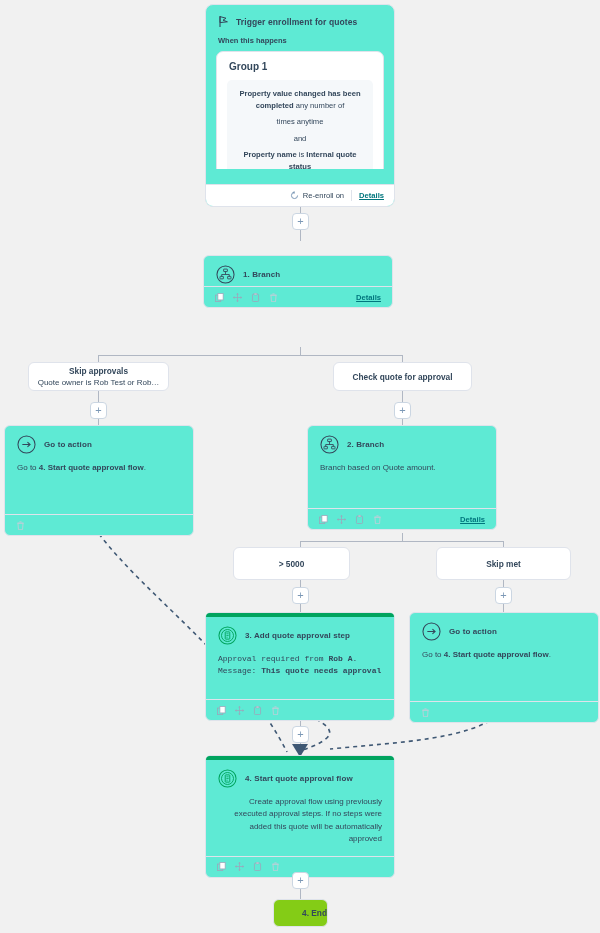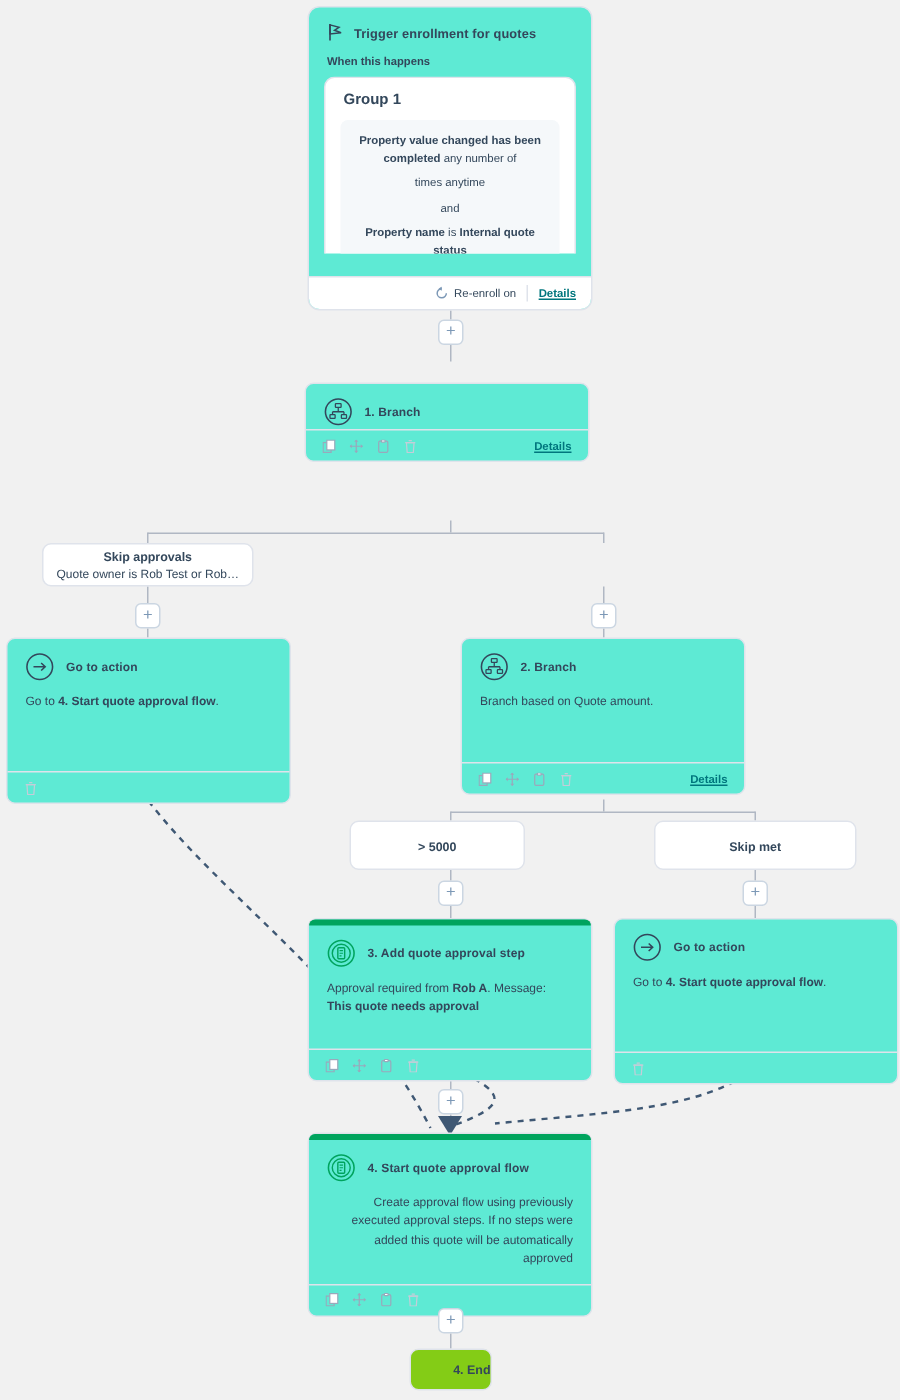--- a/index.html
+++ b/index.html
@@ -196,20 +196,23 @@
           </svg>
         </span>
       <span class="details-link right">Details</span>
     </div>
   </div>
 
   <div class="pill" style="left:28px; top:362px; width:141px; height:29px;">
     <span class="pill-title">Skip approvals</span>
     <span class="pill-sub">Quote owner is Rob Test or Rob…</span>
   </div>
+  <div class="pill" style="left:333px; top:362px; width:139px; height:29px;">
+    <span class="pill-title">Check quote for approval</span>
+  </div>
 
   <div class="plus" style="left:90px; top:402px;">+</div>
   <div class="plus" style="left:394px; top:402px;">+</div>
 
   <div class="node card" style="left:4px; top:425px; width:190px;">
     <div class="card-head">
       <span class="ico">
         <svg width="19" height="19" viewBox="0 0 20 20">
           <circle cx="10" cy="10" r="9" stroke="#33475b" stroke-width="1.1" fill="none"></circle>
           <path d="M5.6 10 H13.6 M11 7.4 L13.8 10 L11 12.6" stroke="#33475b" stroke-width="1.1" fill="none"></path>
@@ -289,21 +292,21 @@
       <span class="ico">
         <svg width="19" height="19" viewBox="0 0 20 20">
           <circle cx="10" cy="10" r="9" stroke="#00a45e" stroke-width="1.1" fill="none"></circle>
           <circle cx="10" cy="10" r="6.3" stroke="#00a45e" stroke-width="1" fill="none"></circle>
           <rect x="7.6" y="6.2" width="4.8" height="7.6" rx="0.6" stroke="#00a45e" stroke-width="1" fill="none"></rect>
           <path d="M8.8 8.2 h2.4 M8.8 10 h2.4 M8.8 11.8 h1.4" stroke="#00a45e" stroke-width=".8"></path>
         </svg>
       </span>
       <span class="card-title">3. Add quote approval step</span>
     </div>
-    <div class="card-body" style="min-height:52px;">
+    <div class="card-body" style="min-height:52px;font-family:Liberation Mono, monospace;">
       <span>Approval required from </span><b>Rob A</b><span>. Message: </span><b>This quote needs approval</b>
     </div>
     <div class="card-foot">
       <span class="ico">
           <svg width="9" height="9" viewBox="0 0 11 11">
             <rect x="0.5" y="2.5" width="6.5" height="8" stroke="#99a9bb" stroke-width="1" fill="none"></rect>
             <rect x="3.5" y="0.5" width="6.5" height="8" stroke="#99a9bb" stroke-width="1" fill="#fff"></rect>
           </svg>
         </span>
       <span class="ico">

